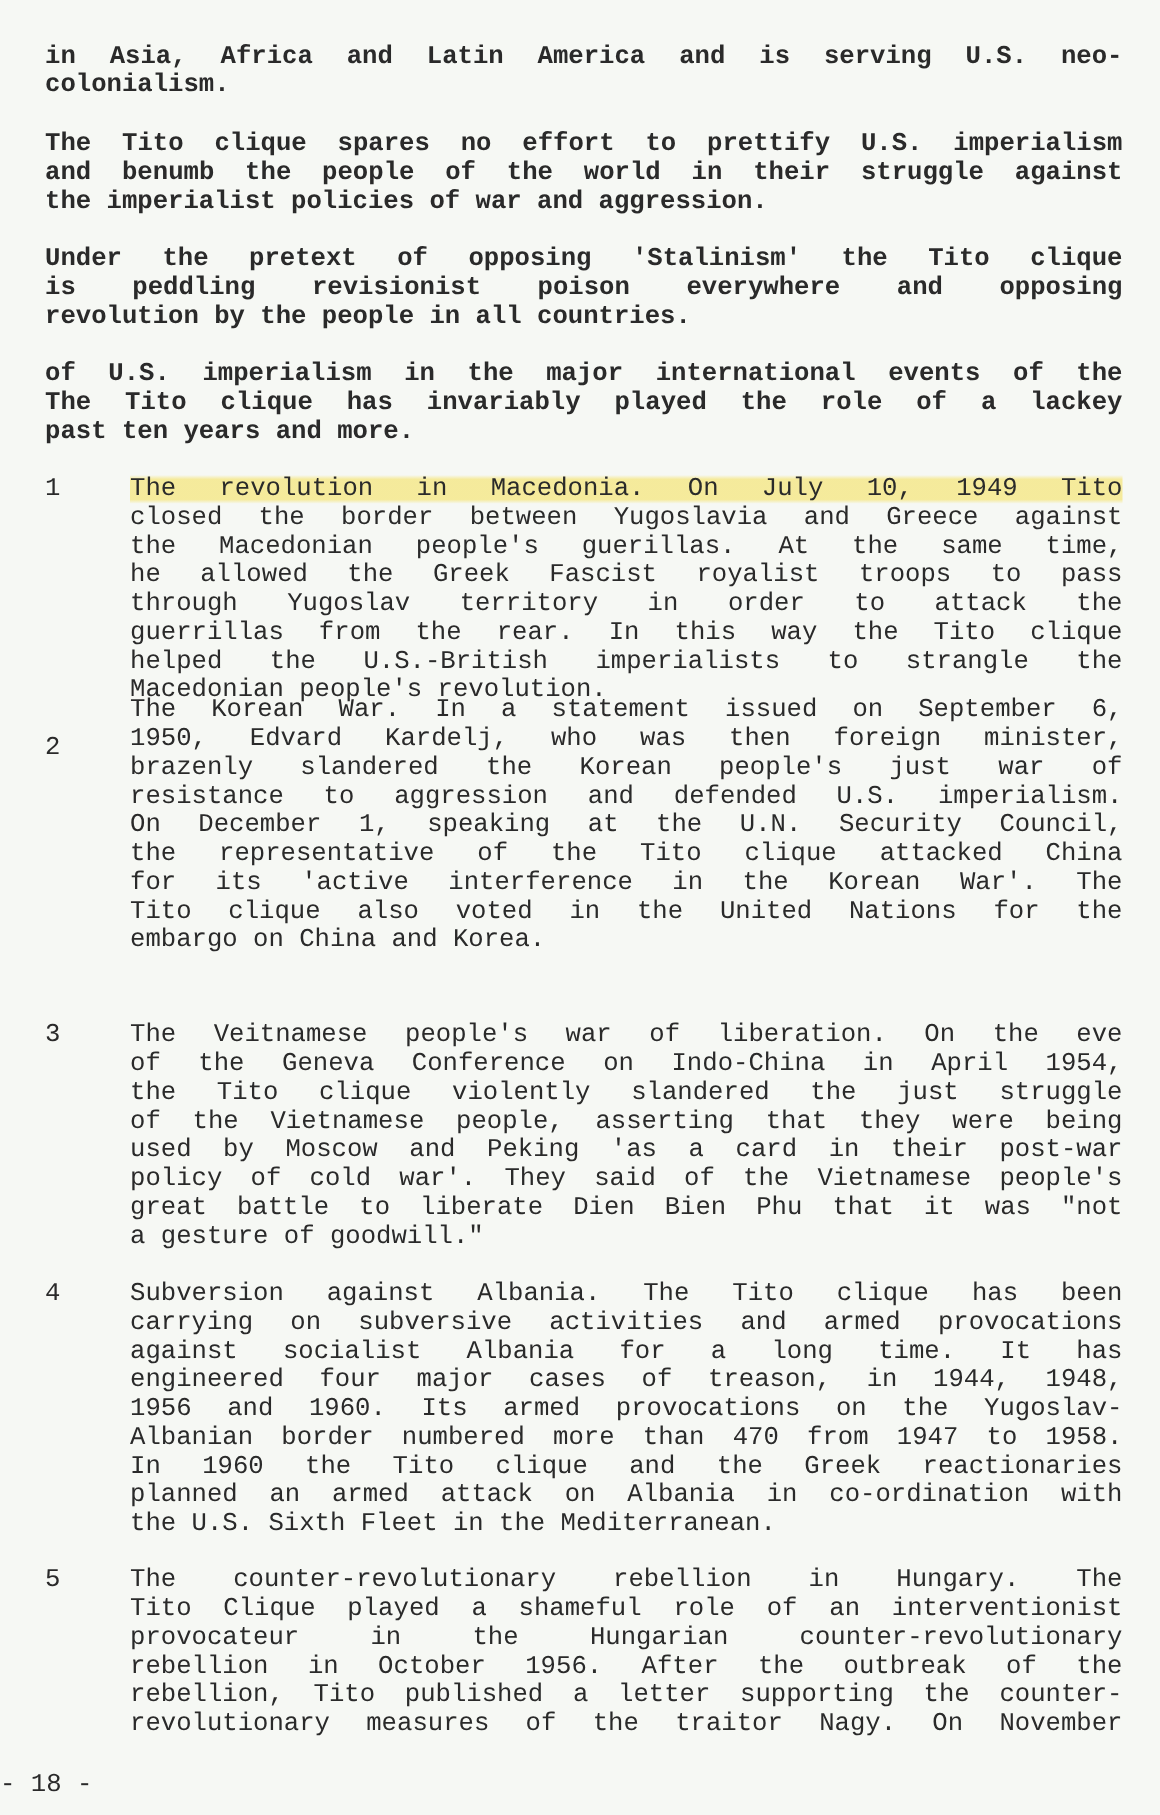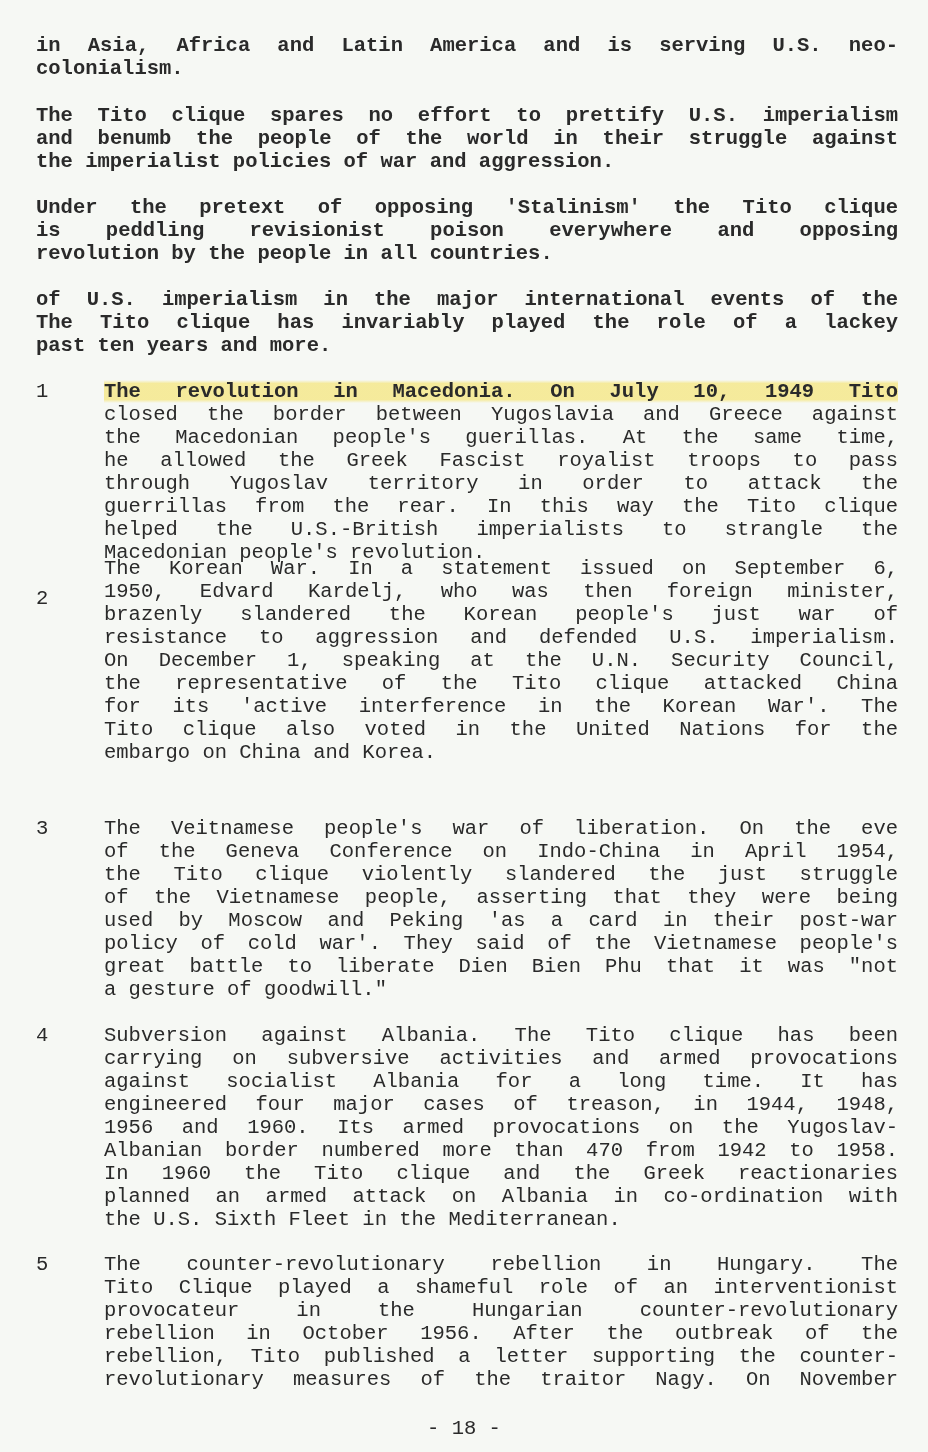--- a/index.html
+++ b/index.html
@@ -33,27 +33,25 @@
     line-height: 23px;
   }
   .item-body {
     position: absolute;
     left: 104px;
     width: 794px;
     line-height: 23px;
   }
   .hl {
     background: linear-gradient(to bottom, rgba(245,232,140,0) 0%, rgba(245,232,140,0.85) 15%, rgba(245,232,140,0.85) 85%, rgba(245,232,140,0) 100%);
-    font-weight: bold;
   }
   .footer {
     position: absolute;
     left: 0; width: 928px;
     top: 1417px;
-    text-align: center;
     line-height: 23px;
   }
 </style>
 </head>
 <body>
 
 <div class="page">
 
   <div class="para" style="top:34px">
     <span class="line">in Asia, Africa and Latin America and is serving U.S. neo-</span>
@@ -122,21 +120,21 @@
   </div>
 
   <div>
     <span class="item-num" style="top:1024px">4</span>
     <div class="item-body" style="top:1024px">
       <span class="line">Subversion against Albania.  The Tito clique has been</span>
       <span class="line">carrying on subversive activities and armed provocations</span>
       <span class="line">against socialist Albania for a long time.  It has</span>
       <span class="line">engineered four major cases of treason, in 1944, 1948,</span>
       <span class="line">1956 and 1960.  Its armed provocations on the Yugoslav-</span>
-      <span class="line">Albanian border numbered more than 470 from 1942 to 1958.</span>
+      <span class="line">Albanian border numbered more than 470 from 1947 to 1958.</span>
       <span class="line">In 1960 the Tito clique and the Greek reactionaries</span>
       <span class="line">planned an armed attack on Albania in co-ordination with</span>
       <span class="line last">the U.S. Sixth Fleet in the Mediterranean.</span>
     </div>
   </div>
 
   <div>
     <span class="item-num" style="top:1253px">5</span>
     <div class="item-body" style="top:1253px">
       <span class="line">The counter-revolutionary rebellion in Hungary.  The</span>

